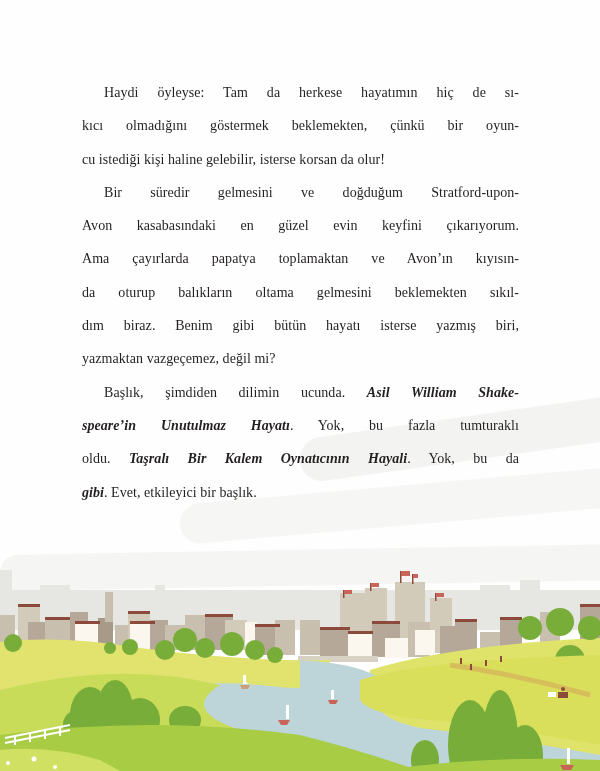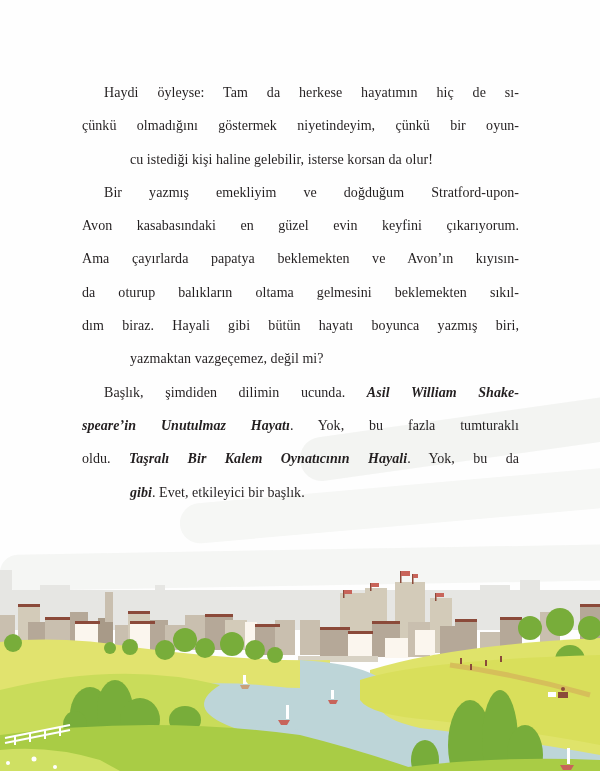--- a/index.html
+++ b/index.html
@@ -9,46 +9,46 @@
     font-family: "Liberation Serif", "DejaVu Serif", serif;
     color: #231f20;
   }
   .page { position: absolute; left: 0; top: 0; width: 600px; height: 771px; }
   .sky-stroke { position: absolute; background: #eef0ec; border-radius: 40px; transform-origin: left center; }
   .text-block {
     position: absolute; left: 82px; top: 76px; width: 437px;
     font-size: 14px; line-height: 33.3px; letter-spacing: 0.05px;
   }
   .line { display: block; white-space: nowrap; text-align: justify; text-align-last: justify; height: 33.3px; }
-  .line.last { text-align-last: left; margin-left: 48px; }
+  .line.last { text-align-last: left; }
   .line.indent { padding-left: 22px; }
   .it { font-style: italic; font-weight: bold; }
   .illustration { position: absolute; left: 0; top: 560px; width: 600px; height: 211px; }
 </style>
 </head>
 <body>
 
 <div class="page">
 
   <div class="sky-stroke" style="left:300px; top:440px; width:340px; height:44px; transform:rotate(-8deg); opacity:.7;"></div>
   <div class="sky-stroke" style="left:180px; top:505px; width:460px; height:40px; transform:rotate(-5deg); opacity:.55;"></div>
   <div class="sky-stroke" style="left:0px; top:555px; width:620px; height:36px; transform:rotate(-1deg); opacity:.6;"></div>
 
   <div class="text-block" id="text-block">
       <div>
         <span class="line indent"><span>Haydi öyleyse: Tam da herkese hayatımın hiç de sı-</span></span>
-        <span class="line"><span>çünkü olmadığını göstermek niyetindeyim, çünkü bir oyun-</span></span>
+        <span class="line"><span>kıcı olmadığını göstermek beklemekten, çünkü bir oyun-</span></span>
         <span class="line last"><span>cu istediği kişi haline gelebilir, isterse korsan da olur!</span></span>
       </div>
       <div>
-        <span class="line indent"><span>Bir yazmış emekliyim ve doğduğum Stratford-upon-</span></span>
+        <span class="line indent"><span>Bir süredir gelmesini ve doğduğum Stratford-upon-</span></span>
         <span class="line"><span>Avon kasabasındaki en güzel evin keyfini çıkarıyorum.</span></span>
-        <span class="line"><span>Ama çayırlarda papatya beklemekten ve Avon’ın kıyısın-</span></span>
+        <span class="line"><span>Ama çayırlarda papatya toplamaktan ve Avon’ın kıyısın-</span></span>
         <span class="line"><span>da oturup balıkların oltama gelmesini beklemekten sıkıl-</span></span>
-        <span class="line"><span>dım biraz. Hayali gibi bütün hayatı boyunca yazmış biri,</span></span>
+        <span class="line"><span>dım biraz. Benim gibi bütün hayatı isterse yazmış biri,</span></span>
         <span class="line last"><span>yazmaktan vazgeçemez, değil mi?</span></span>
       </div>
       <div>
         <span class="line indent"><span>Başlık, şimdiden dilimin ucunda. </span><span class="it">Asil William Shake-</span></span>
         <span class="line"><span class="it">speare’in Unutulmaz Hayatı</span><span>. Yok, bu fazla tumturaklı</span></span>
         <span class="line"><span>oldu. </span><span class="it">Taşralı Bir Kalem Oynatıcının Hayali</span><span>. Yok, bu da</span></span>
         <span class="line last"><span class="it">gibi</span><span>. Evet, etkileyici bir başlık.</span></span>
       </div>
     </div>
 

